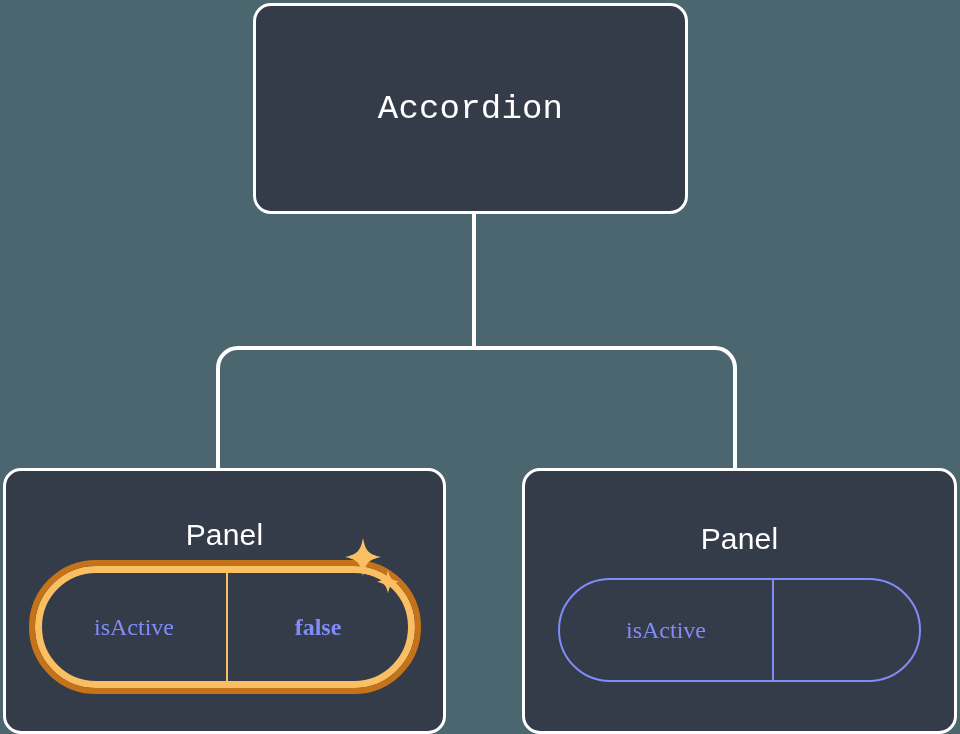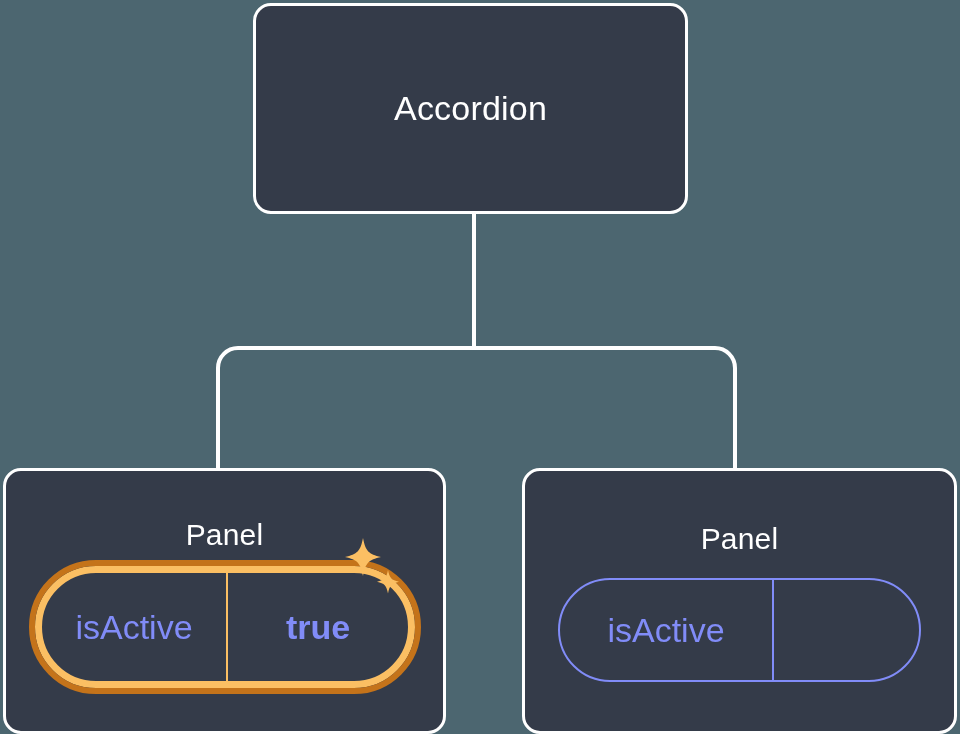--- a/index.html
+++ b/index.html
@@ -44,20 +44,21 @@
     height: 211px;
     display: flex;
     align-items: center;
     justify-content: center;
   }
   .node-title-root {
     color: #ffffff;
     font-size: 34px;
     font-weight: 400;
     letter-spacing: 0.2px;
+    font-family: Liberation Mono, monospace;
   }
 
   .node-panel {
     top: 468px;
     height: 266px;
     display: flex;
     flex-direction: column;
     align-items: center;
   }
   .node-panel-left {
@@ -93,23 +94,24 @@
     display: flex;
     align-items: stretch;
     border-radius: 999px;
     color: #818cf8;
     background: transparent;
   }
   .pill-key, .pill-val {
     display: flex;
     align-items: center;
     justify-content: center;
-    font-size: 34px;
+    font-size: 24px;
     line-height: 1;
     white-space: nowrap;
+    font-family: Liberation Serif, serif;
   }
 
   
   .pill-hl {
     width: 380px;
     height: 122px;
     border: 7px solid #fbbf63;
     outline: 6px solid #c4731a;
     outline-offset: 0px;
   }
@@ -163,21 +165,21 @@
   <div class="node node-root">
     <div class="node-title-root">Accordion</div>
   </div>
 
   <div class="node node-panel node-panel-left">
     <div class="node-title-panel">Panel</div>
 
     <div class="pill-wrap pill-wrap-left">
       <div class="pill pill-hl">
         <div class="pill-key">isActive</div>
-        <div class="pill-val">true</div>
+        <div class="pill-val">false</div>
       </div>
 
       <svg class="sparkles" viewBox="0 0 68 68">
         <path fill="#fbbf63" d="M26 4 C28.6 17.2 31.6 20.2 44 23 C31.6 25.8 28.6 28.8 26 42 C23.4 28.8 20.4 25.8 8 23 C20.4 20.2 23.4 17.2 26 4 Z"></path>
         <path fill="#fbbf63" d="M51 36 C52.6 44.2 54.4 46 62 47.8 C54.4 49.6 52.6 51.4 51 59.6 C49.4 51.4 47.6 49.6 40 47.8 C47.6 46 49.4 44.2 51 36 Z"></path>
       </svg>
     </div>
   </div>
 
   <div class="node node-panel node-panel-right">

